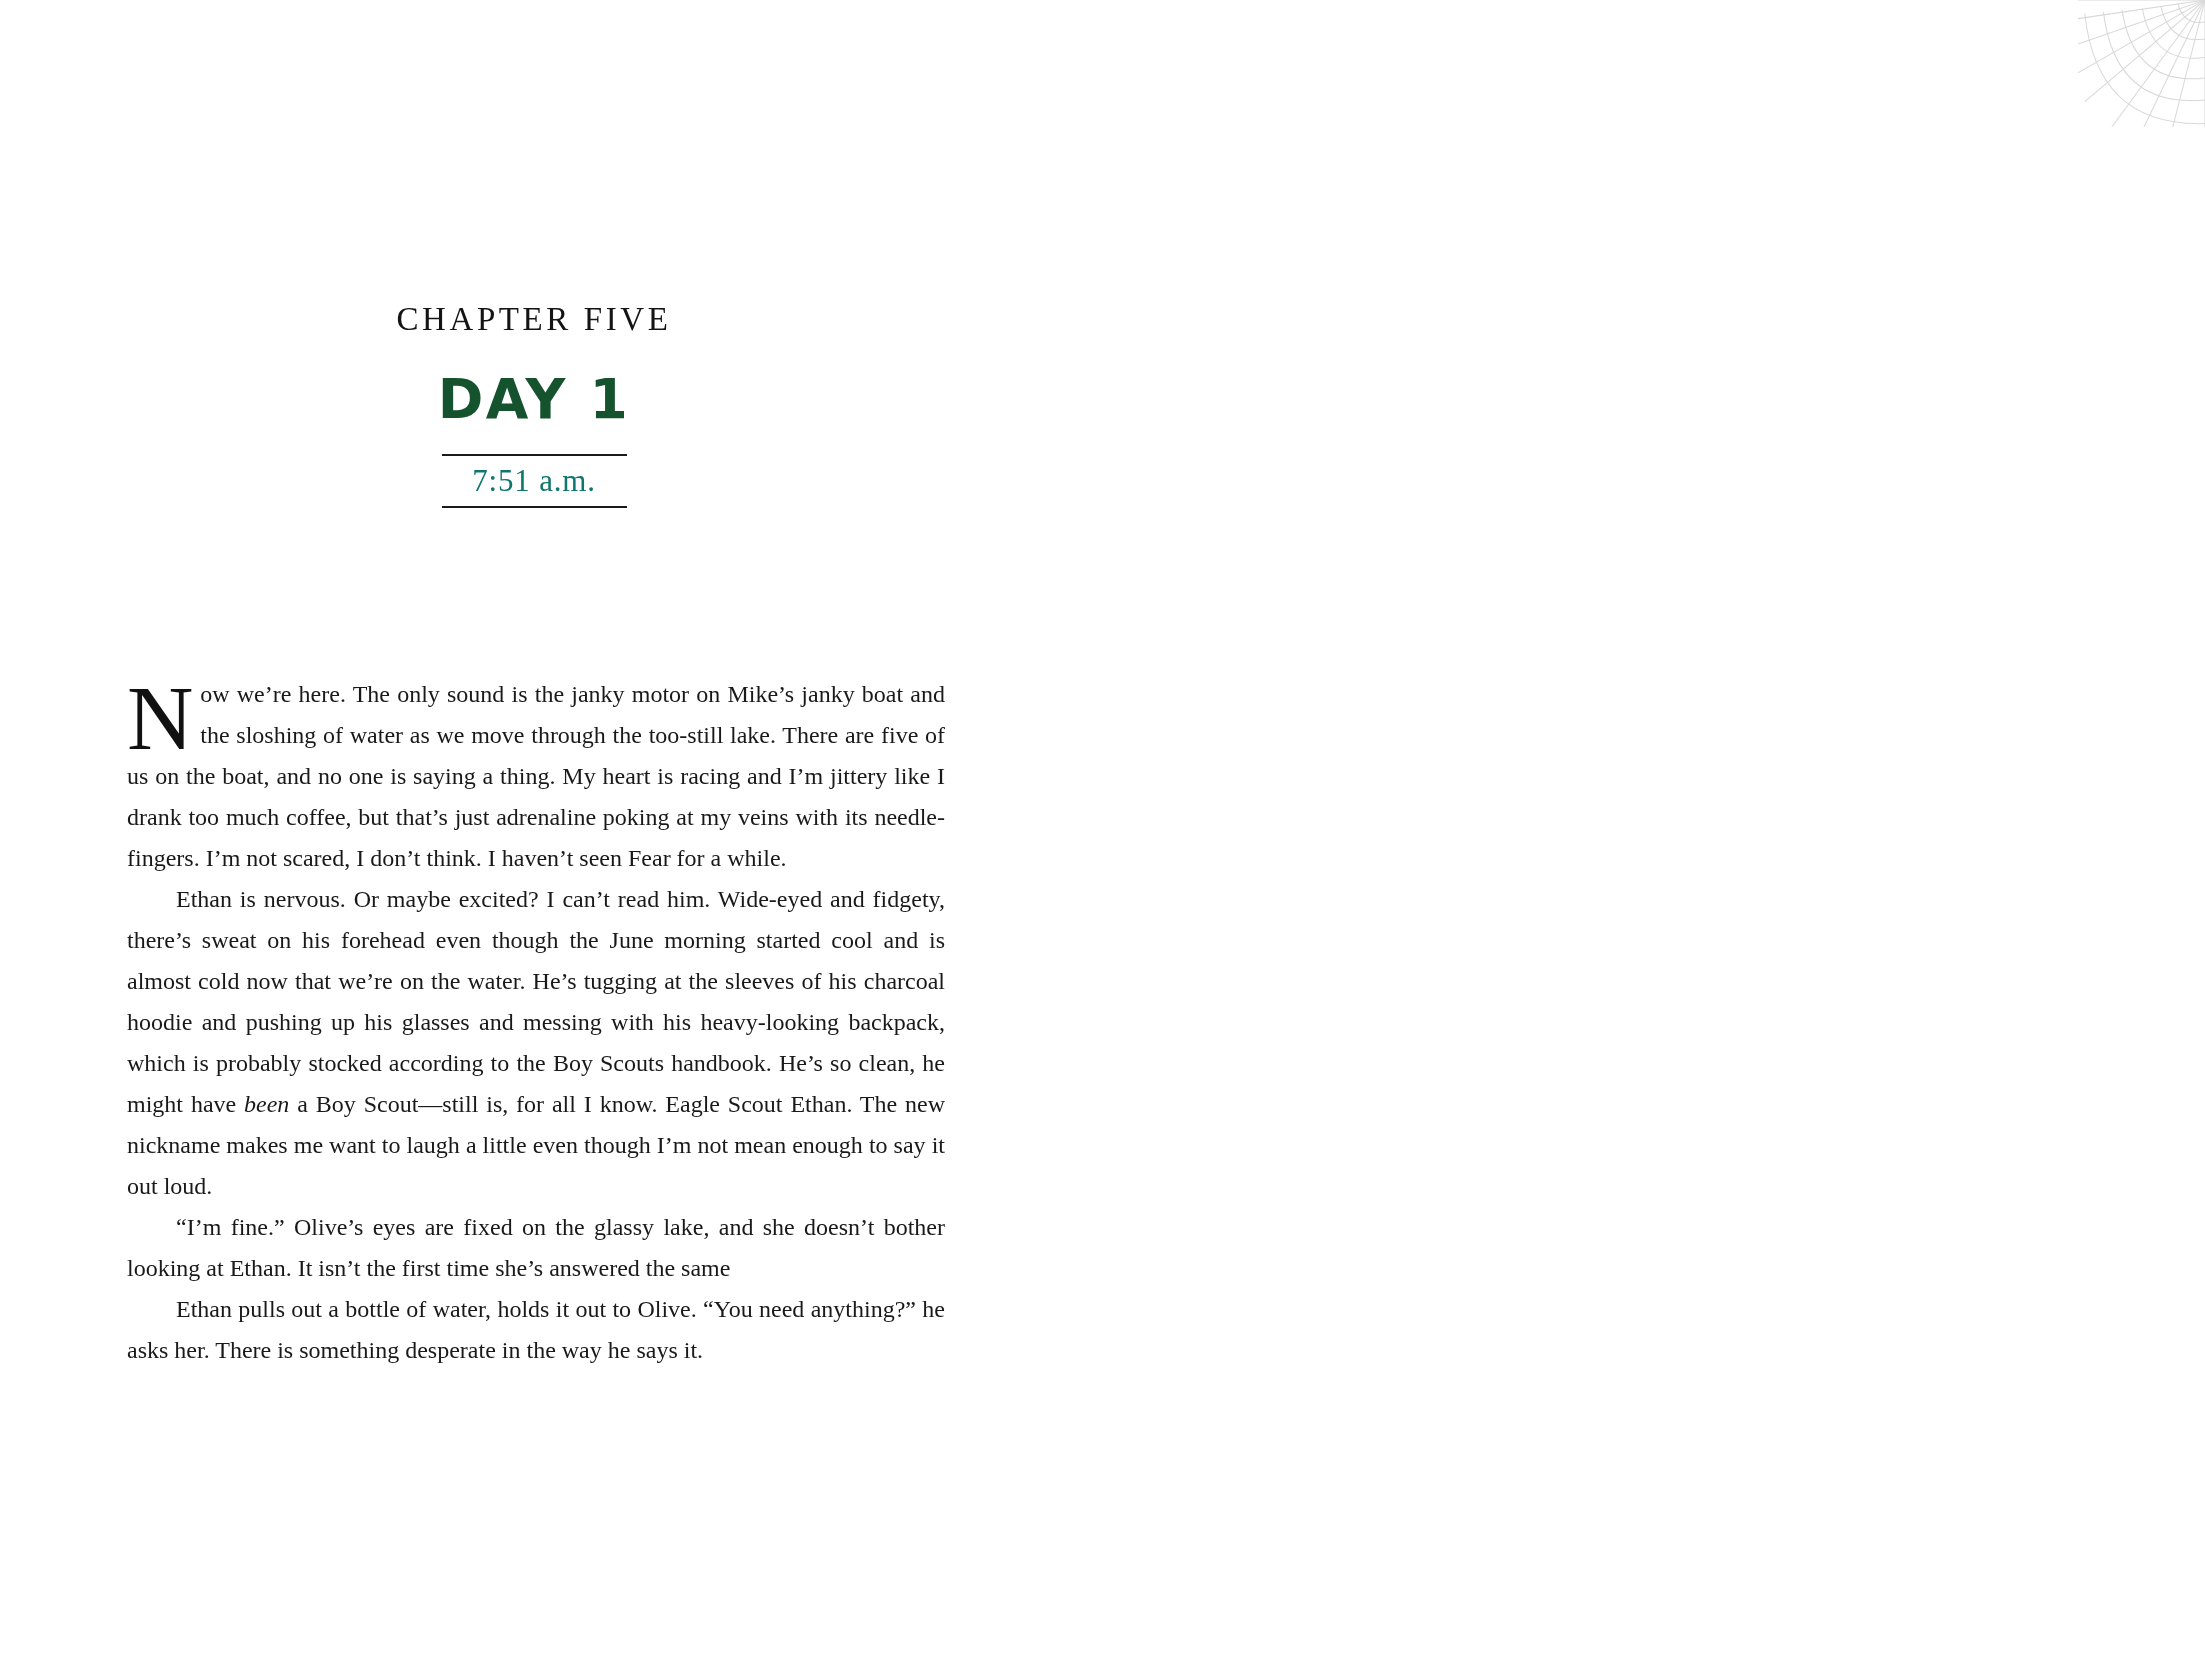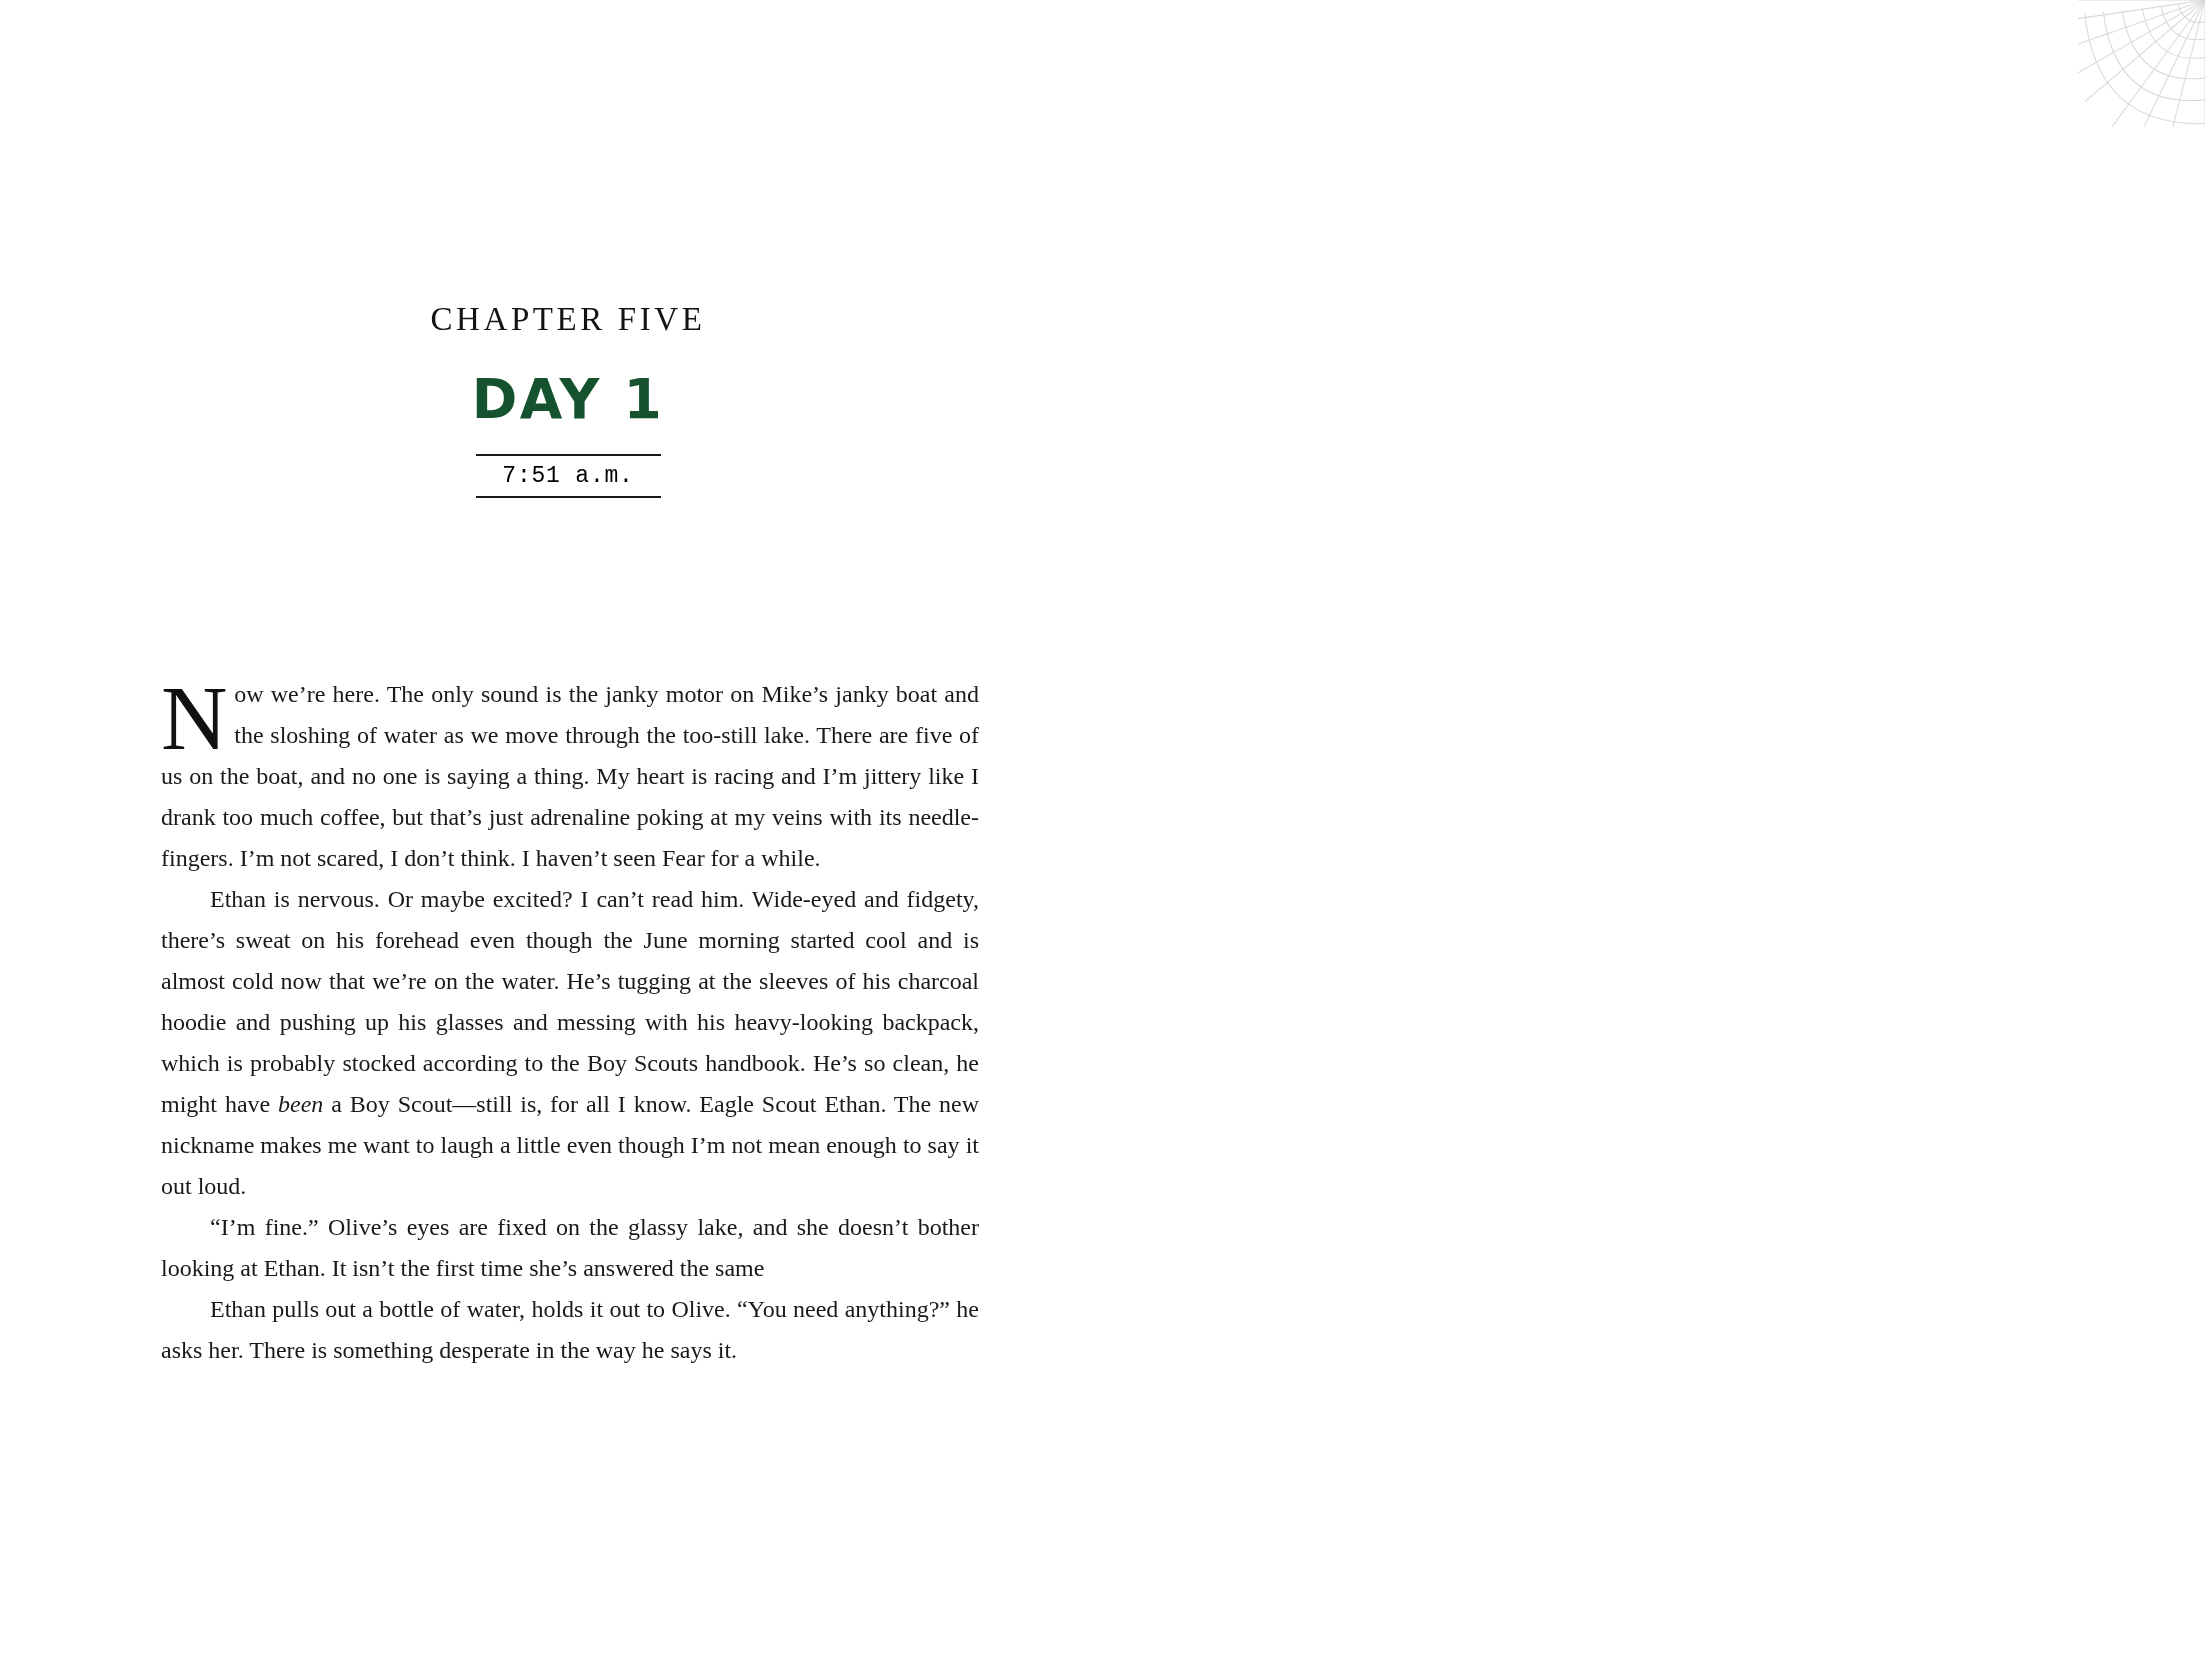--- a/index.html
+++ b/index.html
@@ -14,21 +14,20 @@
     color: #1a1a1a;
     overflow: hidden;
     position: relative;
   }
 
   .spread {
     position: absolute;
     inset: 0;
     display: flex;
     flex-direction: row;
-    padding-left: 34px;
   }
 
   .page {
     position: relative;
     width: 50%;
     height: 100%;
     box-sizing: border-box;
   }
 
   
@@ -69,25 +68,25 @@
   .chapter-time-wrap {
     margin: 27px auto 0;
     width: 185px;
   }
   .rule {
     height: 1.7px;
     background: #1a1a1a;
     width: 100%;
   }
   .chapter-time {
-    font-family: Liberation Mono, monospace;
-    font-size: 23px;
+    font-family: Liberation Serif, serif;
+    font-size: 31px;
     letter-spacing: 0.8px;
     padding: 7.6px 0 6.8px;
-    color: #000000;
+    color: #0f766e;
   }
 
   
   .textcol {
     position: absolute;
     font-size: 24px;
     line-height: 41px;
     text-align: justify;
     color: #191919;
   }

